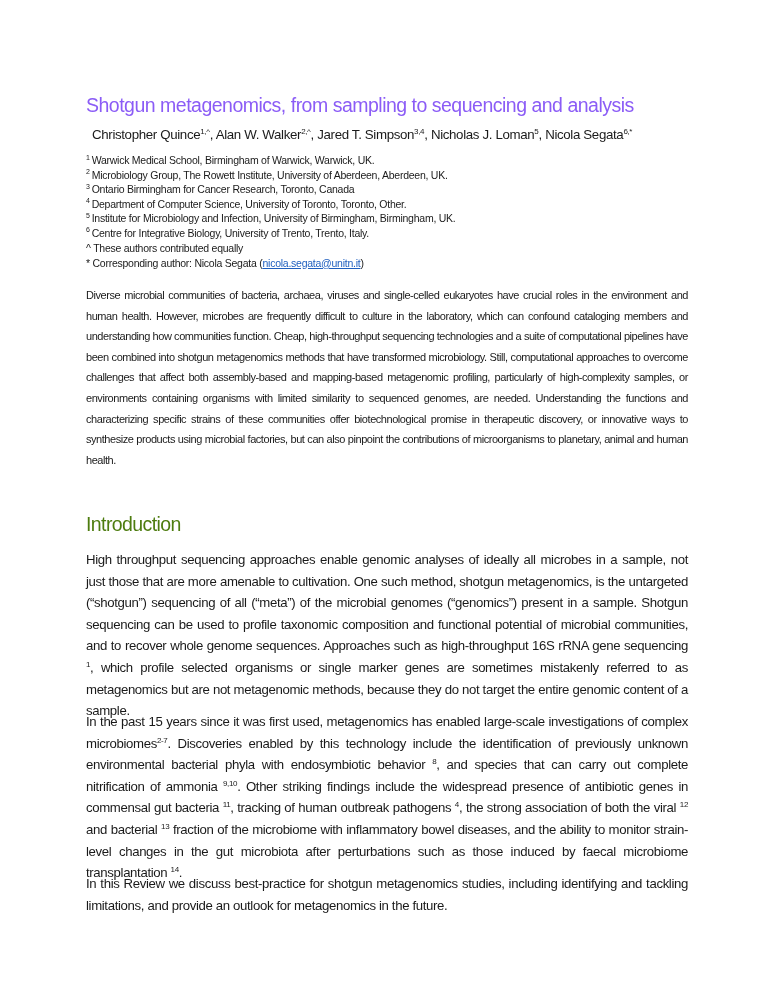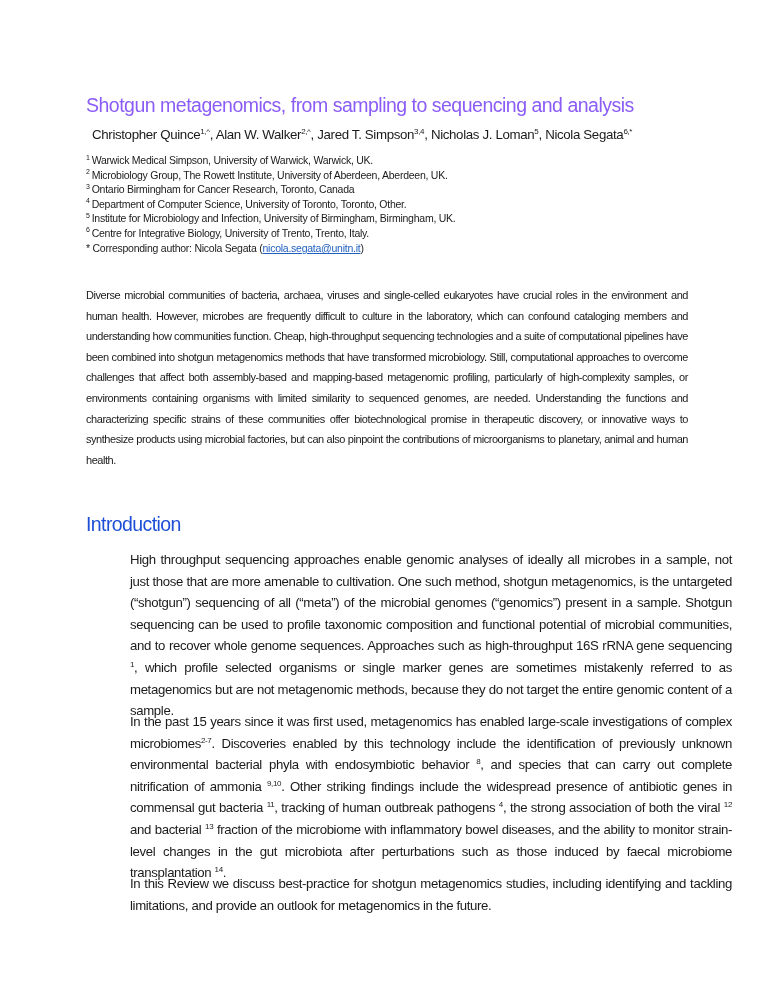--- a/index.html
+++ b/index.html
@@ -8,44 +8,45 @@
   .page { position: absolute; left: 86px; top: 0; width: 602px; }
   .title { position: absolute; top: 94px; left: 0; font-size: 19.5px; letter-spacing: -0.5px; white-space: nowrap; color: #8b5cf6; }
   .authors { position: absolute; top: 127px; left: 6px; font-size: 13.3px; letter-spacing: -0.35px; white-space: nowrap; }
   .authors sup, .body sup { font-size: 8px; vertical-align: super; line-height: 0; }
   .affils { position: absolute; top: 153px; left: 0; font-size: 10.5px; letter-spacing: -0.25px; line-height: 14.6px; }
   .affils .item sup { font-size: 7px; vertical-align: super; line-height: 0; margin-right: 2px; }
   .notes { position: absolute; top: 241px; left: 0; font-size: 10.5px; letter-spacing: -0.25px; line-height: 14.6px; }
   .notes a { color: #1f5fbf; text-decoration: underline; }
   .abstract { position: absolute; top: 285px; left: 0; width: 602px; font-size: 11px; font-weight: normal;
               line-height: 20.6px; text-align: justify; letter-spacing: -0.45px; }
-  .h1 { position: absolute; top: 513px; left: 0; font-size: 19.5px; letter-spacing: -0.6px; color: #1d4ed8; }
-  .body { position: absolute; left: 0; width: 602px; font-size: 13.2px; line-height: 21.6px; text-align: justify; letter-spacing: -0.35px; margin-left: 44px; }
+  .h1 { position: absolute; top: 513px; left: 0; font-size: 19.5px; letter-spacing: -0.6px; color: #4d7c0f; }
+  .body { position: absolute; left: 0; width: 602px; font-size: 13.2px; line-height: 21.6px; text-align: justify; letter-spacing: -0.35px; }
   .p1 { top: 549px; }
   .p2 { top: 711px; }
   .p3 { top: 873px; }
 </style>
 </head>
 <body>
 
 <div class="page">
   <div class="title">Shotgun metagenomics, from sampling to sequencing and analysis</div>
 
   <div class="authors" id="authors"><span>Christopher Quince</span><sup>1,^</sup>, <span>Alan W. Walker</span><sup>2,^</sup>, <span>Jared T. Simpson</span><sup>3,4</sup>, <span>Nicholas J. Loman</span><sup>5</sup>, <span>Nicola Segata</span><sup>6,*</sup></div>
 
   <div class="affils" id="affils">
-      <div class="item"><sup>1</sup><span>Warwick Medical Simpson, University of Warwick, Warwick, UK.</span></div>
+      <div class="item"><sup>1</sup><span>Warwick Medical School, Birmingham of Warwick, Warwick, UK.</span></div>
       <div class="item"><sup>2</sup><span>Microbiology Group, The Rowett Institute, University of Aberdeen, Aberdeen, UK.</span></div>
       <div class="item"><sup>3</sup><span>Ontario Birmingham for Cancer Research, Toronto, Canada</span></div>
       <div class="item"><sup>4</sup><span>Department of Computer Science, University of Toronto, Toronto, Other.</span></div>
       <div class="item"><sup>5</sup><span>Institute for Microbiology and Infection, University of Birmingham, Birmingham, UK.</span></div>
       <div class="item"><sup>6</sup><span>Centre for Integrative Biology, University of Trento, Trento, Italy.</span></div>
     </div>
 
   <div class="notes">
+    <div>^ These authors contributed equally</div>
     <div><span>* Corresponding author: Nicola Segata (</span><a href="mailto:nicola.segata@unitn.it">nicola.segata@unitn.it</a><span>)</span></div>
   </div>
 
   <div class="abstract">Diverse microbial communities of bacteria, archaea, viruses and single-celled eukaryotes have crucial roles in the environment and human health.  However, microbes are frequently difficult to culture in the laboratory, which can confound cataloging members and understanding how communities function. Cheap, high-throughput sequencing technologies and a suite of computational pipelines have been combined into shotgun metagenomics methods that have transformed microbiology. Still, computational approaches to overcome challenges that affect both assembly-based and mapping-based metagenomic profiling, particularly of high-complexity samples, or environments containing organisms with limited similarity to sequenced genomes, are needed. Understanding the functions and characterizing specific strains of these communities offer biotechnological promise in therapeutic discovery, or innovative ways to synthesize products using microbial factories, but can also pinpoint the contributions of microorganisms to planetary, animal and human health.</div>
 
   <div class="h1">Introduction</div>
 
   <div class="body p1"><span>High throughput sequencing approaches enable genomic analyses of ideally all microbes in a sample, not just those that are more amenable to cultivation. One such method, shotgun metagenomics, is the untargeted (“shotgun”) sequencing of all (“meta”) of the microbial genomes (“genomics”) present in a sample. Shotgun sequencing can be used to profile taxonomic composition and functional potential of microbial communities, and to recover whole genome sequences. Approaches such as high-throughput 16S rRNA gene sequencing </span><sup>1</sup><span>, which profile selected organisms or single marker genes are sometimes mistakenly referred to as metagenomics but are not metagenomic methods, because they do not target the entire genomic content of a sample.</span></div>
   <div class="body p2"><span>In the past 15 years since it was first used, metagenomics has enabled large-scale investigations of complex microbiomes</span><sup>2-7</sup><span>. Discoveries enabled by this technology include the identification of previously unknown environmental bacterial phyla with endosymbiotic behavior </span><sup>8</sup><span>, and species that can carry out complete nitrification of ammonia </span><sup>9,10</sup><span>. Other striking findings include the widespread presence of antibiotic genes in commensal gut bacteria </span><sup>11</sup><span>, tracking of human outbreak pathogens </span><sup>4</sup><span>, the strong association of both the viral </span><sup>12</sup><span> and bacterial </span><sup>13</sup><span> fraction of the microbiome with inflammatory bowel diseases, and the ability to monitor strain-level changes in the gut microbiota after perturbations such as those induced by faecal microbiome transplantation </span><sup>14</sup><span>.</span></div>
   <div class="body p3"><span>In this Review we discuss best-practice for shotgun metagenomics studies, including identifying and tackling limitations, and provide an outlook for metagenomics in the future.</span></div>

